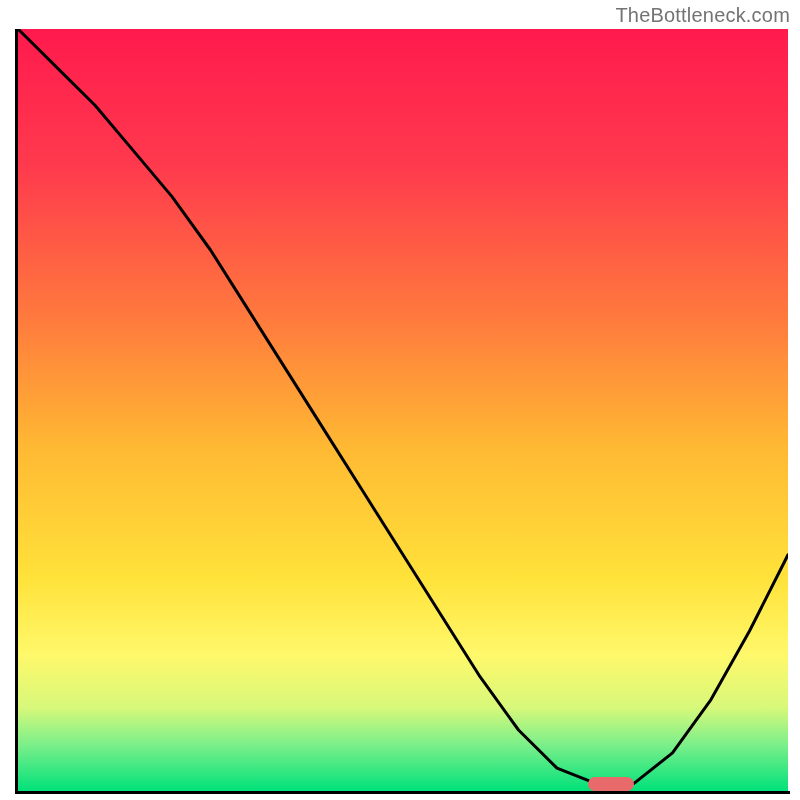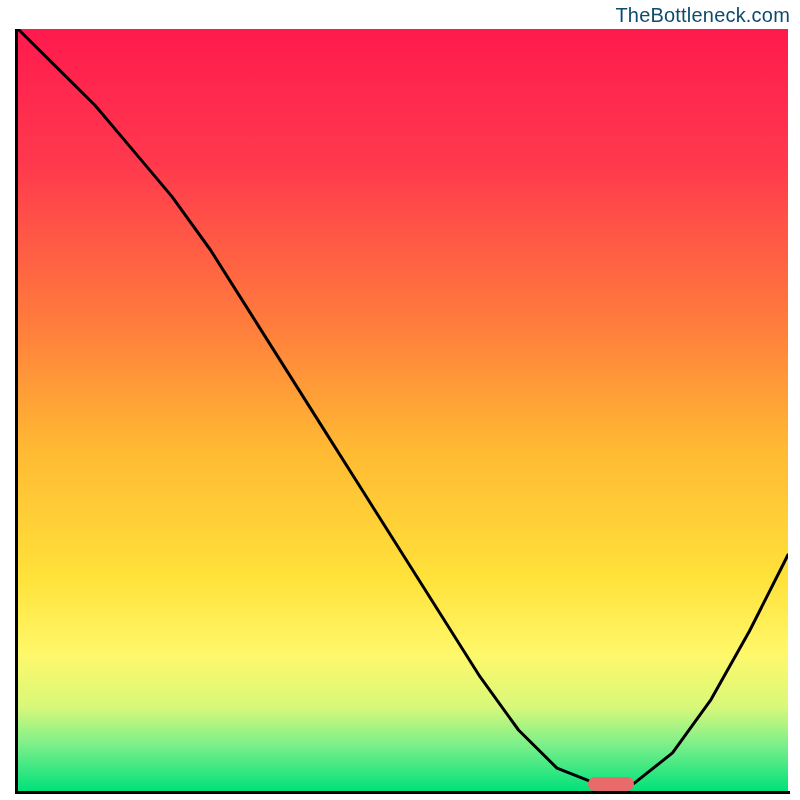--- a/index.html
+++ b/index.html
@@ -13,21 +13,21 @@
   }
   .wrap {
     position: relative;
     width: 800px;
     height: 800px;
   }
   .watermark {
     position: absolute;
     top: 4px;
     right: 10px;
-    color: #0c4a6e;
+    color: #737373;
     font-size: 20px;
     font-weight: 500;
     letter-spacing: 0.2px;
   }
   .plot {
     position: absolute;
     left: 18px;
     top: 29px;
     width: 770px;
     height: 762px;

